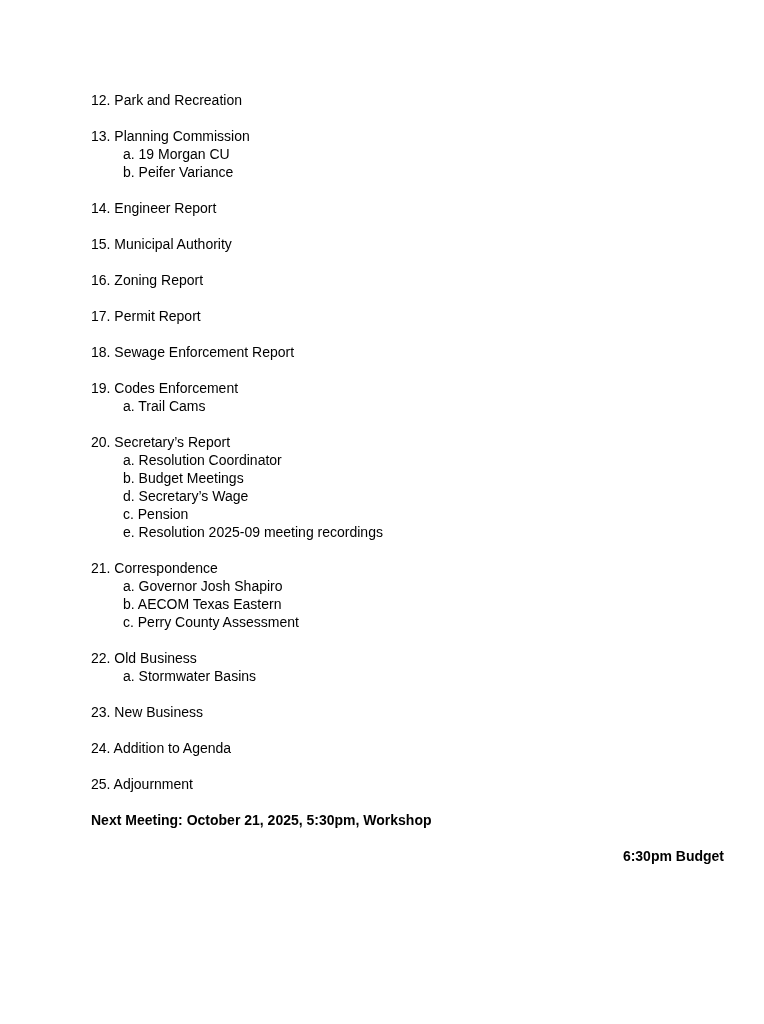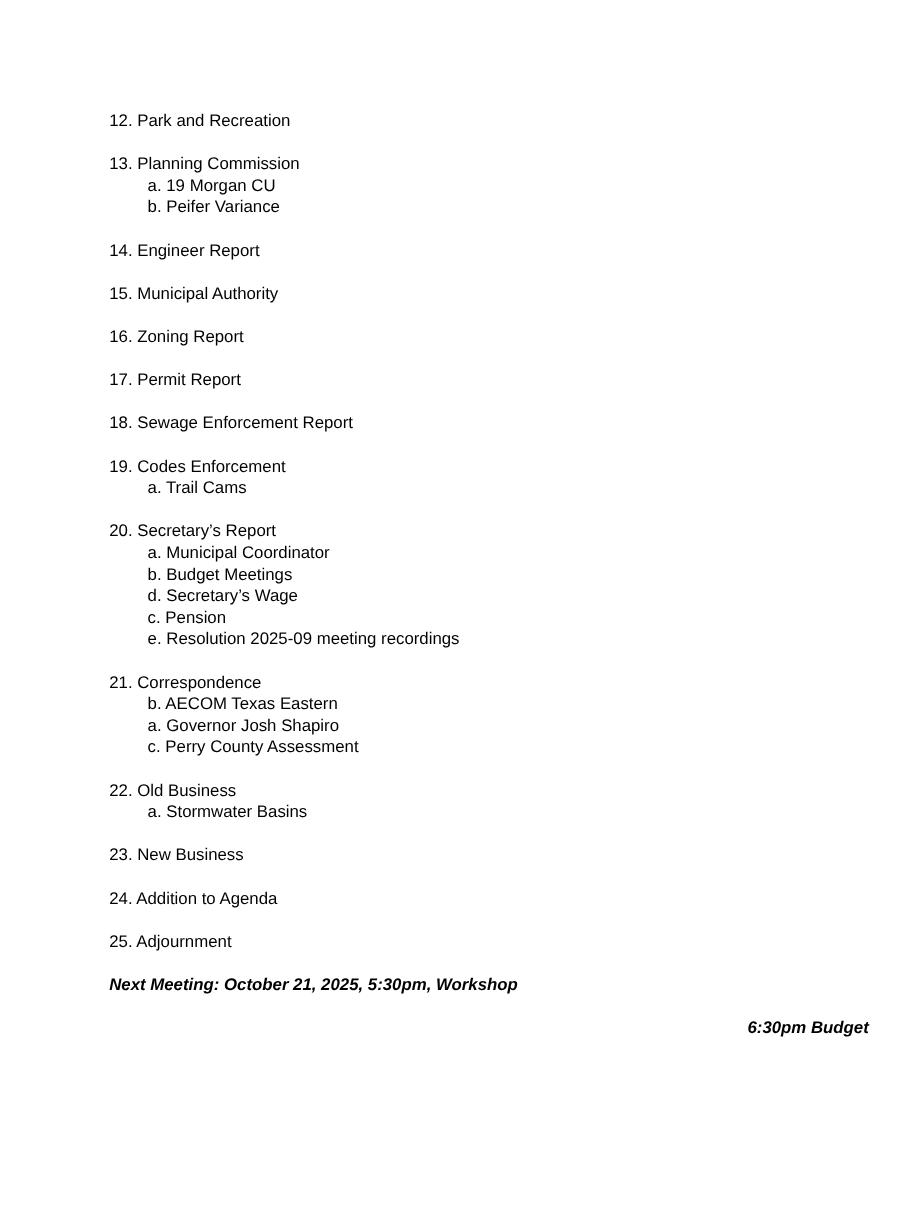--- a/index.html
+++ b/index.html
@@ -28,21 +28,20 @@
     white-space: pre;
   }
   .agenda-sub {
     margin-left: 32px;
     white-space: pre;
   }
   .footer-line {
     font-weight: bold;
     margin: 0 0 18px 0;
     white-space: pre;
-    font-style: italic;
   }
   .footer-line.second {
     margin-left: 239px;
     text-align: right;
   }
 </style>
 </head>
 <body>
 
 <div class="page">
@@ -70,30 +69,30 @@
         </div>
         <div class="agenda-item">
           <div class="agenda-line">18. Sewage Enforcement Report</div>
         </div>
         <div class="agenda-item">
           <div class="agenda-line">19. Codes Enforcement</div>
           <div class="agenda-sub">a. Trail Cams</div>
         </div>
         <div class="agenda-item">
           <div class="agenda-line">20. Secretary’s Report</div>
-          <div class="agenda-sub">a. Municipal Coordinator</div>
+          <div class="agenda-sub">a. Resolution Coordinator</div>
           <div class="agenda-sub">b. Budget Meetings</div>
           <div class="agenda-sub">d. Secretary’s Wage</div>
           <div class="agenda-sub">c. Pension</div>
           <div class="agenda-sub">e. Resolution 2025-09 meeting recordings</div>
         </div>
         <div class="agenda-item">
           <div class="agenda-line">21. Correspondence</div>
+          <div class="agenda-sub">a. Governor Josh Shapiro</div>
           <div class="agenda-sub">b. AECOM Texas Eastern</div>
-          <div class="agenda-sub">a. Governor Josh Shapiro</div>
           <div class="agenda-sub">c. Perry County Assessment</div>
         </div>
         <div class="agenda-item">
           <div class="agenda-line">22. Old Business</div>
           <div class="agenda-sub">a. Stormwater Basins</div>
         </div>
         <div class="agenda-item">
           <div class="agenda-line">23. New Business</div>
         </div>
         <div class="agenda-item">

